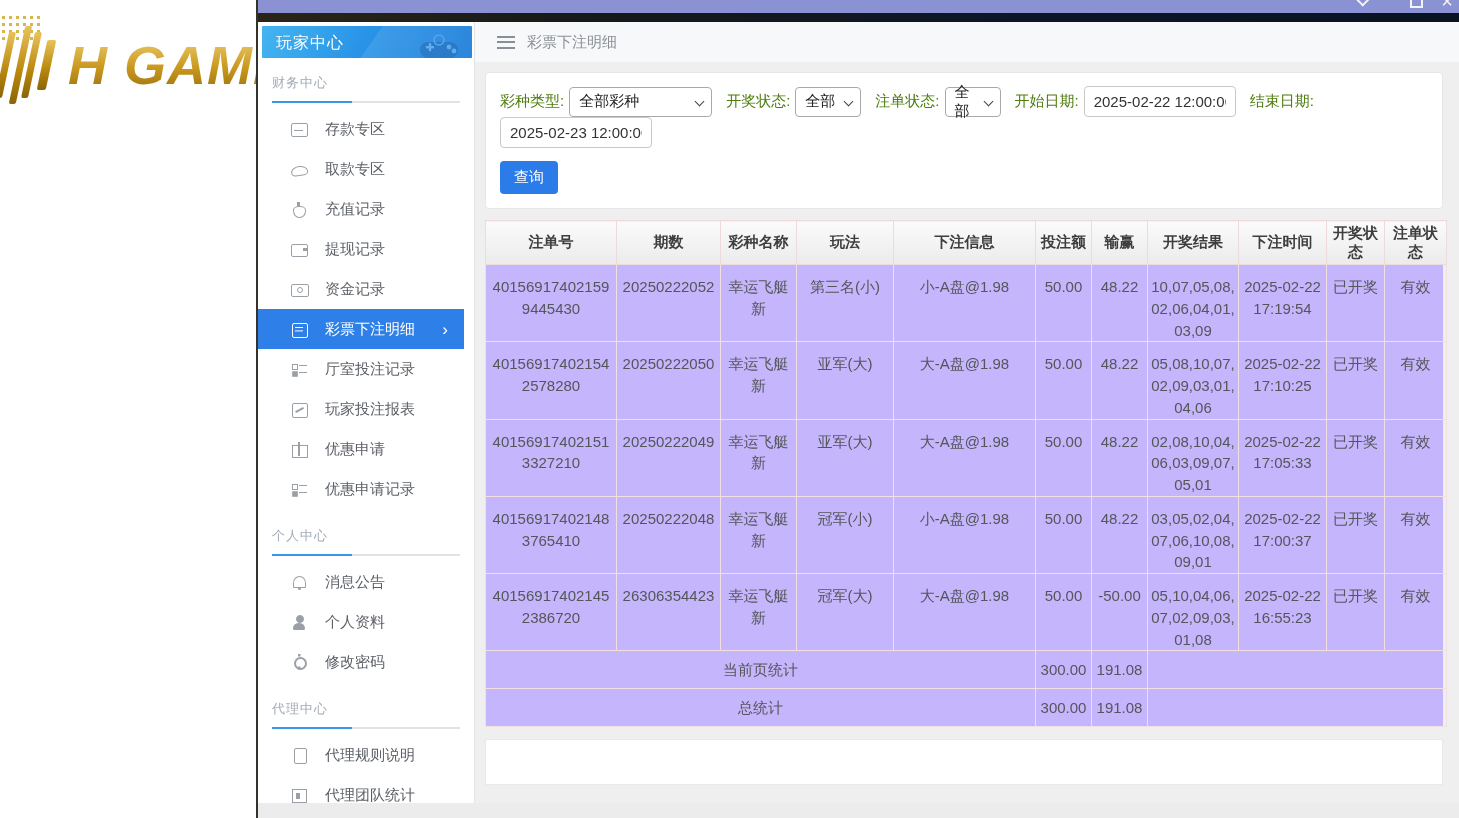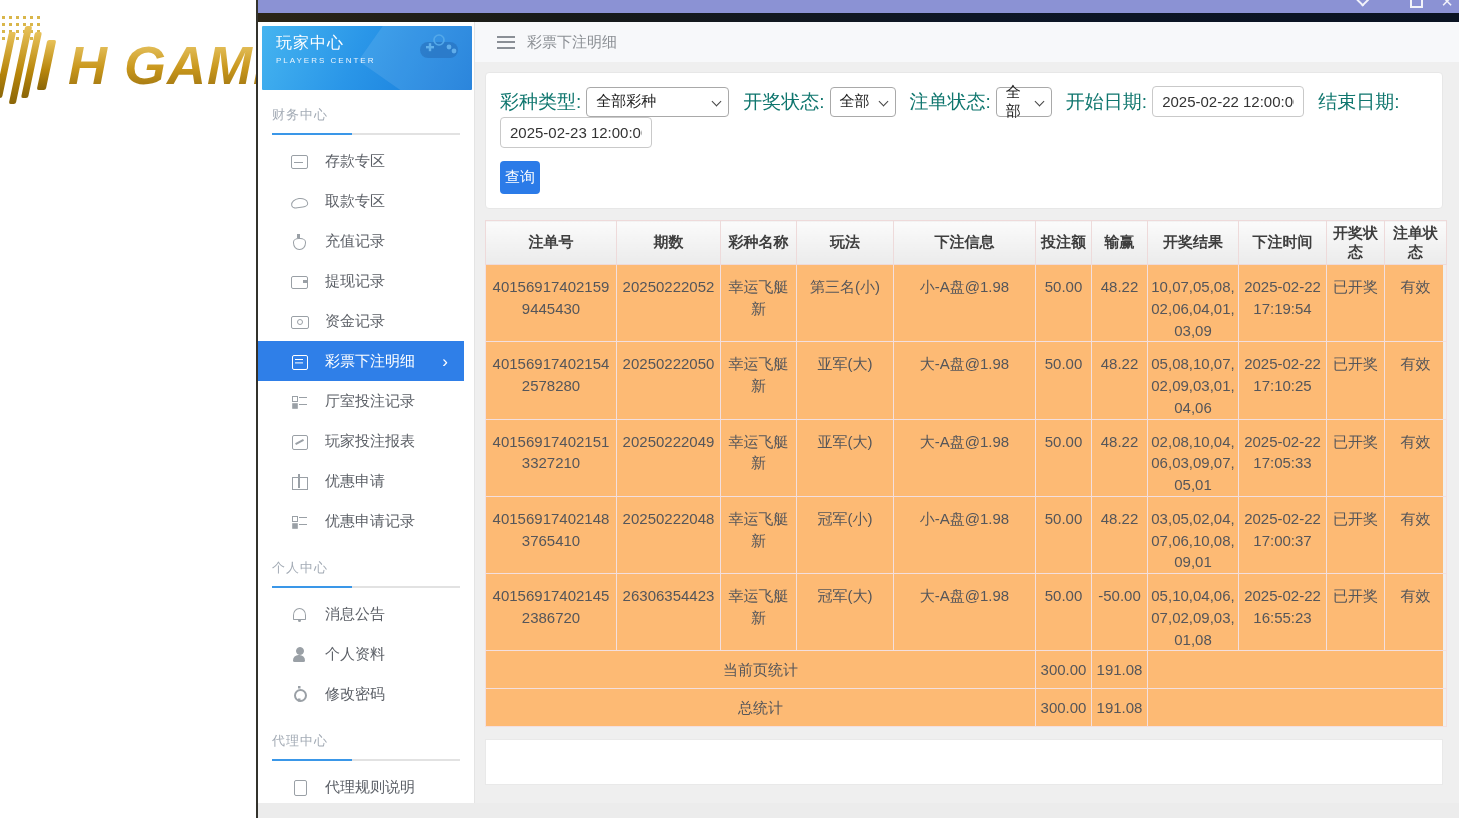--- a/index.html
+++ b/index.html
@@ -30,21 +30,21 @@
   .tb-caret { right:96px; top:0px; width:9px; height:9px; border-right:2px solid #f2f3fa; border-bottom:2px solid #f2f3fa; transform:rotate(45deg) translateY(-6px); }
   .tb-max { right:36px; top:-4px; width:13px; height:12px; border:2px solid #f2f3fa; }
   .tb-close { right:6px; top:-9px; font-size:20px; line-height:20px; }
   .darkstrip { height:9px; flex:none; background:linear-gradient(90deg,#2b2517 0%,#171a19 25%,#0d1626 60%,#0a1322 100%); }
 
   .winbody { flex:1; display:flex; position:relative; overflow:hidden; }
   .bottom-strip { position:absolute; left:0; right:0; bottom:0; height:15px; background:#ececec; z-index:5; }
 
   
   .sidebar { width:217px; flex:none; background:#fff; border-right:1px solid #e4e4e4; overflow:hidden; }
-  .sb-header { margin:4px 2px 0 4px; height:64px; position:relative; overflow:hidden; border-radius:1px;
+  .sb-header { margin:4px 2px 0 4px; height:32px; position:relative; overflow:hidden; border-radius:1px;
     background:linear-gradient(115deg,#45b4f0 0%,#2a96e8 45%,#1478d9 100%); padding:7px 0 0 14px; }
   .sb-header::after { content:""; position:absolute; right:-30px; top:-40px; width:120px; height:120px;
     background:rgba(255,255,255,.10); transform:rotate(35deg); }
   .sb-title { color:#fff; font-size:16px; letter-spacing:1px; }
   .sb-sub { color:#eaf4fd; font-size:8px; letter-spacing:2px; margin-top:2px; }
   .sb-gamepad { position:absolute; right:10px; top:8px; opacity:.55; }
 
   .sb-section { padding:16px 0 2px; }
   .sb-sec-title { padding:0 14px; font-size:13px; color:#a3abb5; letter-spacing:1px; }
   .sb-sec-line { margin:9px 14px 6px; height:2px; background:linear-gradient(90deg,#3a97e8 0 80px,#e2e2e2 80px); }
@@ -89,33 +89,33 @@
   .content { flex:1; background:#efefef; display:flex; flex-direction:column; overflow:hidden; }
   .topbar { height:40px; background:#f7f8fa; display:flex; align-items:center; padding-left:22px; flex:none; }
   .hamburger { width:18px; height:13px; border-top:2px solid #8a8f96; border-bottom:2px solid #8a8f96; position:relative; }
   .hamburger::before { content:""; position:absolute; left:0; right:0; top:3.5px; height:2px; background:#8a8f96; }
   .topbar-title { margin-left:12px; font-size:15px; color:#8b8f94; }
 
   .main-scroll { flex:1; padding:10px 16px 0 10px; }
 
   .filter-card { background:#fff; border:1px solid #e7e7e7; border-radius:4px; padding:13px 14px 14px; }
   .filter-row { display:flex; align-items:center; flex-wrap:wrap; }
-  .f-label { font-size:19px; color:#0f766e; margin-right:5px; }
+  .f-label { font-size:15px; color:#4d7c0f; margin-right:5px; }
   .f-gap { margin-left:14px; }
   .fake-select { position:relative; height:30px; border:1px solid #a9a9a9; border-radius:4px; background:#fff;
     display:flex; align-items:center; padding:0 24px 0 9px; font-size:15px; color:#222; cursor:pointer; }
   .fake-select .caret { position:absolute; right:8px; top:10px; width:7px; height:7px; border-right:1.8px solid #444; border-bottom:1.8px solid #444; transform:rotate(45deg); }
   .sel-lottery { width:143px; }
   .sel-draw { width:66px; }
   .sel-order { width:56px; }
   .date-input { height:31px; width:152px; border:1px solid #c9c9c9; border-radius:4px; padding:0 9px; font-size:15px; color:#333; font-family:inherit; background:#fff; }
-  .btn-search { margin-top:13px; width:40px; height:33px; background:#2b7be8; border:none; border-radius:4px;
+  .btn-search { margin-top:13px; width:58px; height:33px; background:#2b7be8; border:none; border-radius:4px;
     color:#fff; font-size:15px; cursor:pointer; font-family:inherit; }
 
-  .table-card { margin-top:11px; background:#fdba74; }
+  .table-card { margin-top:11px; background:#c4b5fd; }
   table.bet { width:100%; border-collapse:collapse; table-layout:fixed; }
   table.bet th { height:44px; background:linear-gradient(#fbfbfb,#ebebeb); border:1px solid #eedada;
     font-size:15px; font-weight:bold; color:#3e3e3e; padding:0 1px; }
   table.bet td { border:1px solid #f3dfdf; font-size:15px; color:#55565a; text-align:center;
     vertical-align:top; padding:11px 3px 0; height:76px; word-break:break-all; line-height:1.45; }
   table.bet tr.sumrow td { height:38px; padding:0 3px; vertical-align:middle; }
 
   .footer-bar { margin:12px 0 16px; height:46px; background:#fff; border:1px solid #e9e9e9;
     display:flex; align-items:center; justify-content:space-between; padding:0 14px; }
 </style>

